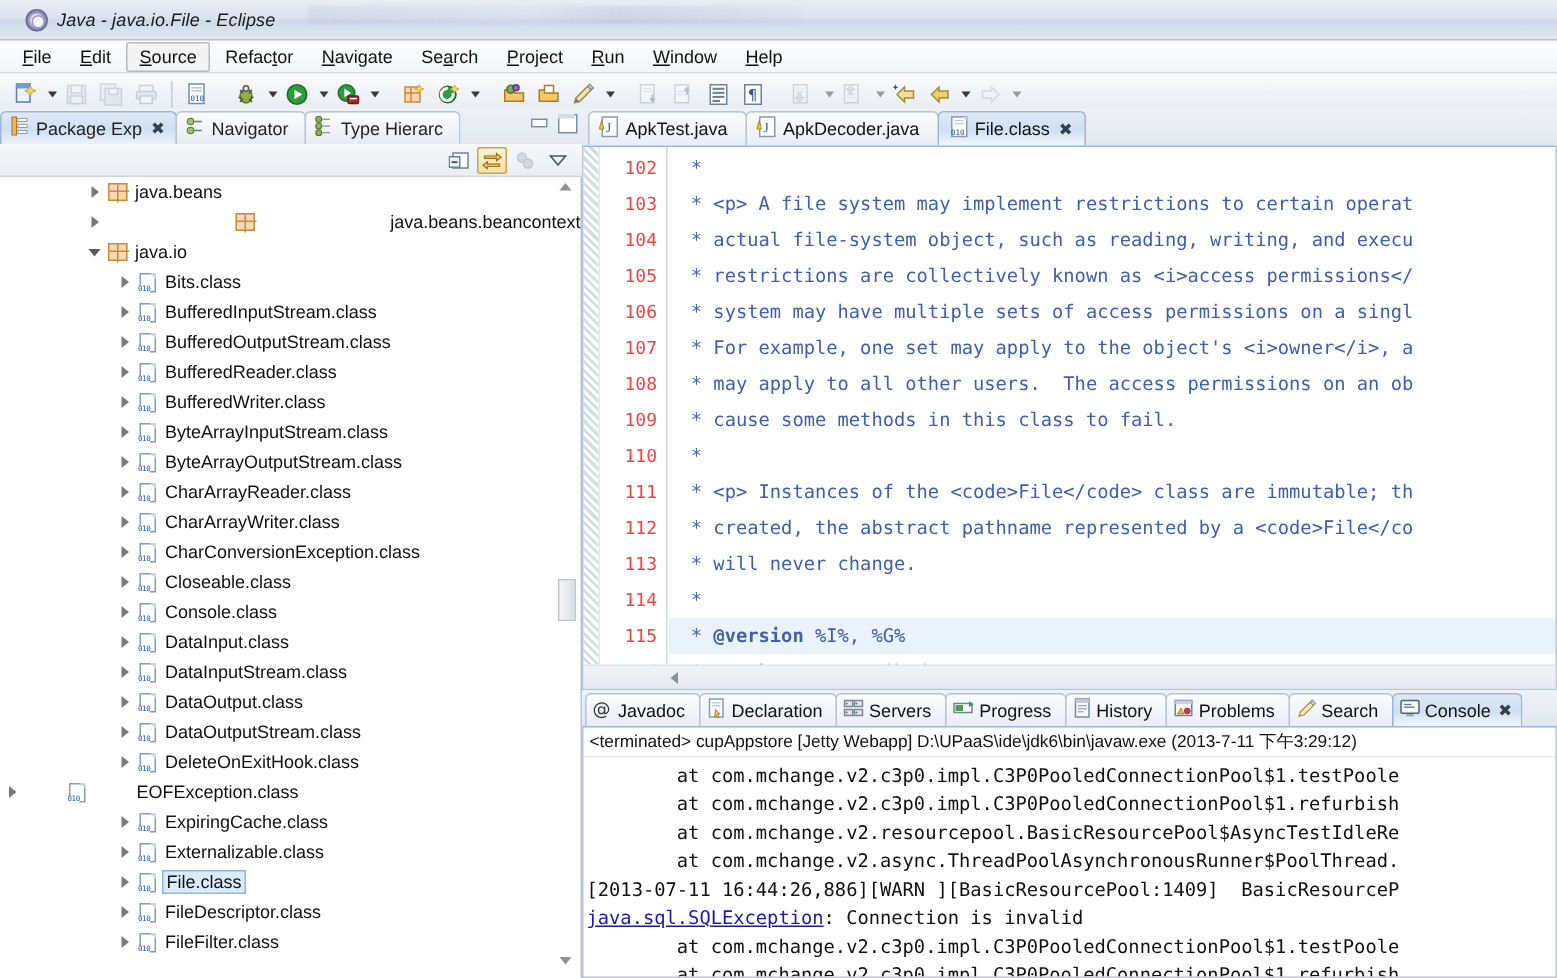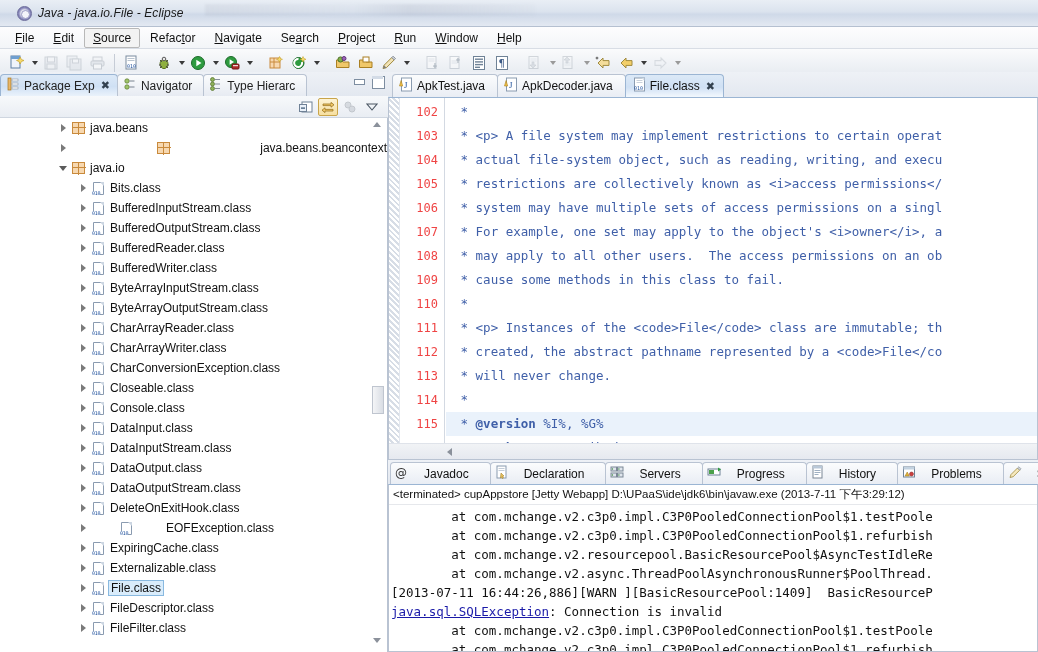--- a/index.html
+++ b/index.html
@@ -299,21 +299,21 @@
     height:22px; display:flex; align-items:center; padding:0 6px 0 4px;
     font-size:12px; border:1px solid #b9c3d2; border-bottom:none;
     border-radius:4px 4px 0 0; margin-right:-1px; color:#111;
     background: linear-gradient(to bottom,#fbfcfd,#e9edf4);
     white-space:nowrap;
   }
   .ctab.selected {
     background: linear-gradient(to bottom,#dce9f7 0%, #cfe0f4 55%, #f3f8fd 100%);
     border-color:#9bb5d3;
   }
-  .ctab .tlabel { margin:0 15px; }
+  .ctab .tlabel { margin:0 3px; }
   .console-body {
     position:absolute; left:0; right:0; top:24px; bottom:0;
     background:#fff; border:1px solid #b9c3d2; border-top-color:#9bb5d3;
     overflow:hidden;
   }
   .console-head {
     font-size:11.5px; color:#111; padding:2px 0 2px 4px;
     white-space:nowrap; font-family:"Liberation Sans",sans-serif;
     border-bottom:1px solid #e6e8ec;
   }
@@ -803,21 +803,21 @@
           <div class="tree-row" style="padding-left: 75px;">
             <span class="tw-arrow">
               <i></i>
             </span>
             <span class="ic-class">
               <span class="pg"></span>
               <span class="num">010</span>
             </span>
             <span class="tree-label">DeleteOnExitHook.class</span>
           </div>
-          <div class="tree-row" style="padding-left: 75px; gap: 28px;">
+          <div class="tree-row" style=" gap: 28px;">
             <span class="tw-arrow">
               <i></i>
             </span>
             <span class="ic-class">
               <span class="pg"></span>
               <span class="num">010</span>
             </span>
             <span class="tree-label">EOFException.class</span>
           </div>
           <div class="tree-row" style="padding-left: 75px;">

